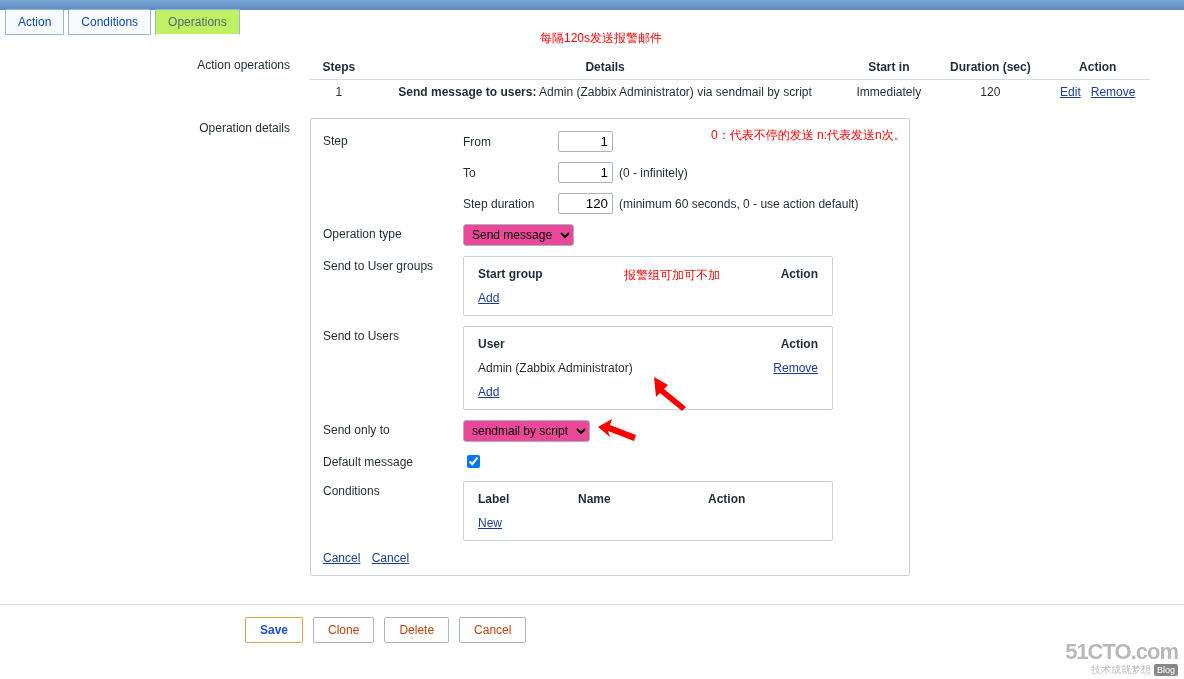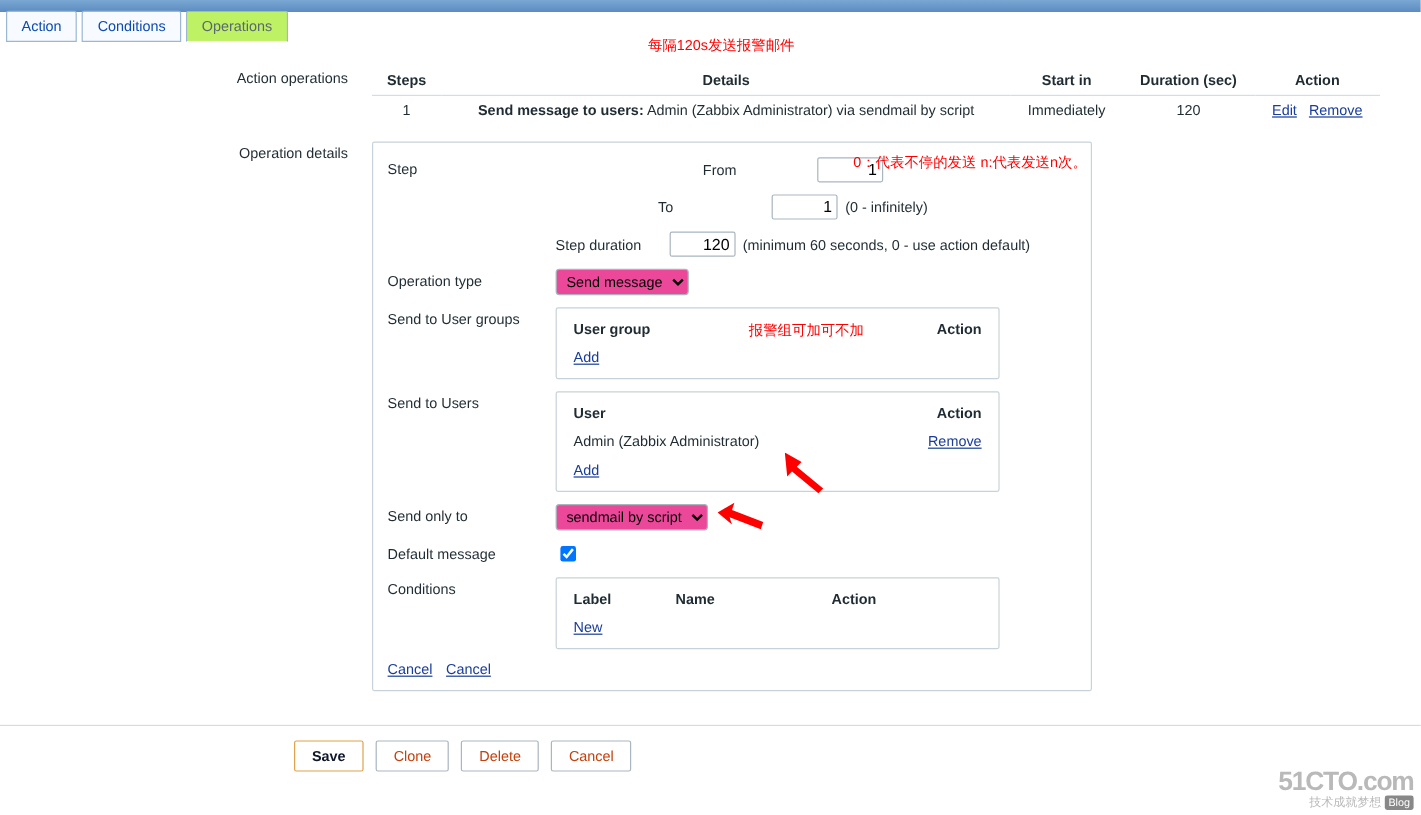--- a/index.html
+++ b/index.html
@@ -75,21 +75,21 @@
   .op-box {
     border: 1px solid #c8d2da;
     border-radius: 2px;
     padding: 12px 12px 10px 12px;
     width: 600px;
     position: relative;
   }
   .op-row { display: flex; margin-bottom: 10px; align-items: flex-start; }
   .op-lbl { width: 140px; min-width:140px; padding-top: 3px; }
   .step-sub { display: flex; flex-direction: column; gap: 10px; }
-  .step-line { display: flex; align-items: center; justify-content: center; }
+  .step-line { display: flex; align-items: center; }
   .step-line .sub-lbl { width: 95px; }
   select {
     border: 1px solid #a9b5bf;
     padding: 2px 4px;
     border-radius: 3px;
     background: #ec4899;
     font-size: 12px;
   }
   .inner-box {
     border: 1px solid #c8d2da;
@@ -105,41 +105,41 @@
     text-decoration: underline;
     cursor: pointer;
   }
   .cond-box {
     border: 1px solid #c8d2da;
     border-radius: 2px;
     padding: 10px 14px;
     width: 370px;
   }
   .cond-head { display:flex; font-weight:bold; margin-bottom:10px; }
-  .cond-head span:nth-child(1){ width:85px; }
+  .cond-head span:nth-child(1){ width:100px; }
   .cond-head span:nth-child(2){ width:130px; }
   .footer-buttons {
     border-top: 1px solid #d5dde4;
     padding: 12px 0 12px 245px;
     display: flex;
     gap: 10px;
     align-items: center;
   }
   .btn {
     border: 1px solid #a9b5bf;
     background: #fff;
     padding: 5px 14px;
     border-radius: 2px;
     cursor: pointer;
     color: #c2410c;
     font-size: 12px;
   }
   .btn.primary {
     border-color: #e0a24b;
-    color: #0f172a;
+    color: #1d4ed8;
     font-weight: bold;
   }
   .op-footer { margin-top: 6px; }
   .op-footer .link { margin-right: 8px; }
   .arrow {
     position: absolute;
     pointer-events: none;
   }
   .arrow svg { display:block; }
   .watermark {
@@ -229,21 +229,21 @@
         <div class="op-row">
           <div class="op-lbl">Operation type</div>
           <div><select><option>Send message</option></select></div>
         </div>
 
         <div class="op-row">
           <div class="op-lbl">Send to User groups</div>
           <div class="inner-box">
             <span class="red-note" style="top:10px; left:160px;">报警组可加可不加</span>
             <div class="inner-head">
-              <span>User group</span>
+              <span>Start group</span>
               <span>Action</span>
             </div>
             <span class="link">Add</span>
           </div>
         </div>
 
         <div class="op-row">
           <div class="op-lbl">Send to Users</div>
           <div class="inner-box">
             <div class="inner-head">

